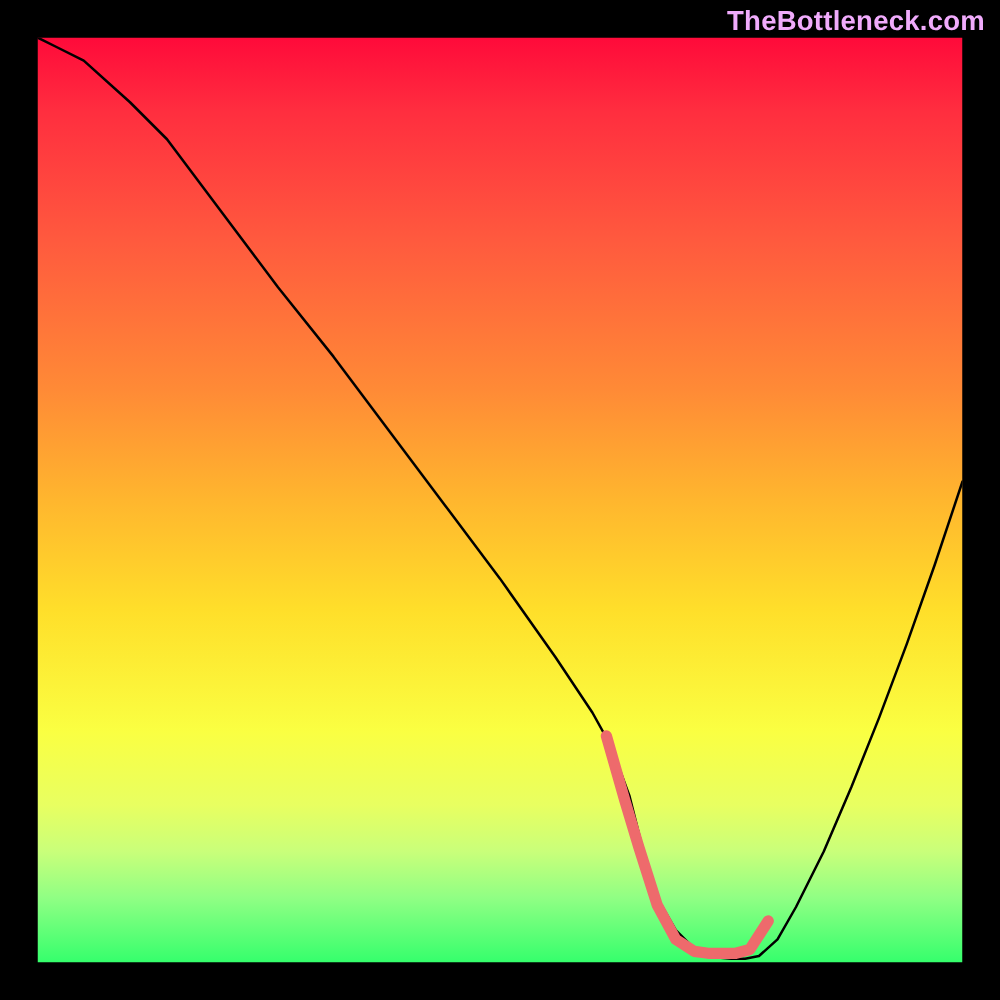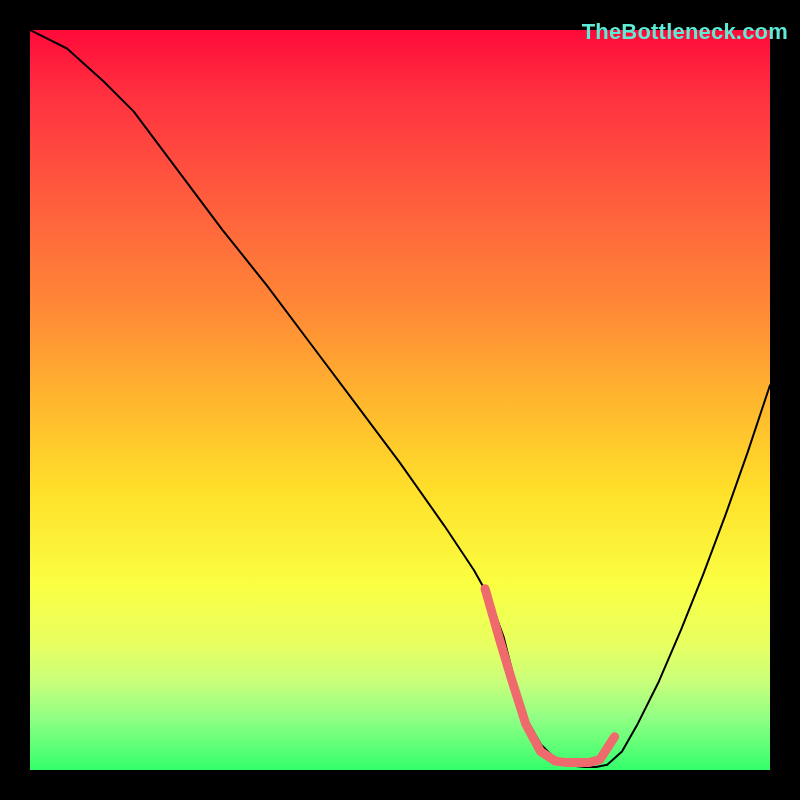--- a/index.html
+++ b/index.html
@@ -11,26 +11,26 @@
     overflow: hidden;
   }
   .container {
     position: relative;
     width: 800px;
     height: 800px;
     background: #000;
   }
   .watermark {
     position: absolute;
-    top: 19px;
+    top: 4px;
     right: 12px;
     font-family: Arial, Helvetica, sans-serif;
     font-size: 22px;
     font-weight: 600;
-    color: #5eead4;
+    color: #f0abfc;
     letter-spacing: 0.2px;
     z-index: 5;
   }
   .plot {
     position: absolute;
     left: 30px;
     top: 30px;
     width: 740px;
     height: 740px;
     overflow: hidden;

